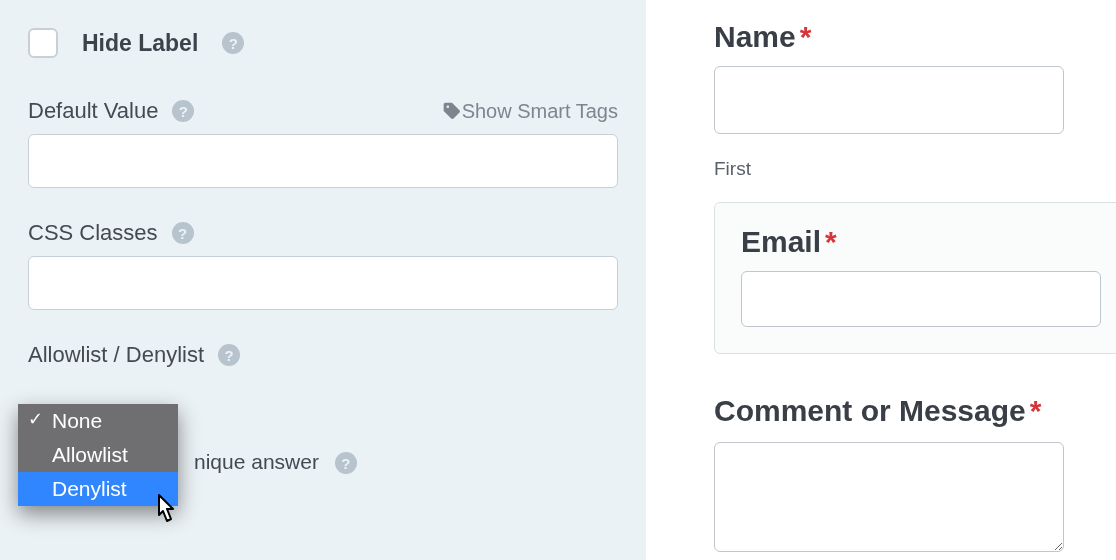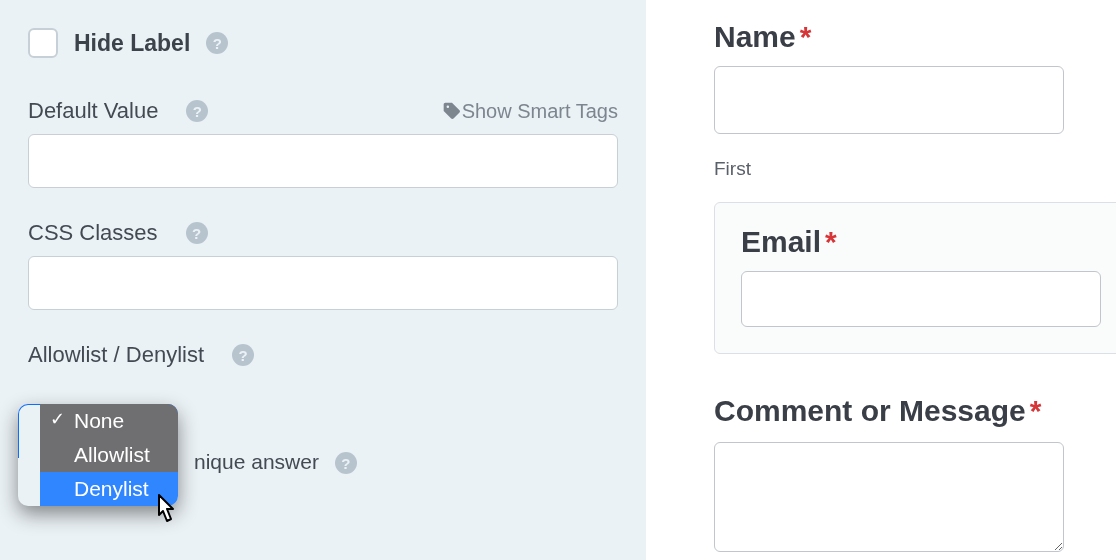--- a/index.html
+++ b/index.html
@@ -35,24 +35,24 @@
     align-items: center;
     justify-content: space-between;
     margin-bottom: 10px;
   }
   .field-label {
     font-size: 22px;
     color: #444a52;
     font-weight: 400;
     display: flex;
     align-items: center;
-    gap: 28px;
+    gap: 14px;
   }
   .hide-label-row {
-    display: flex; align-items: center; gap: 16px;
+    display: flex; align-items: center; gap: 24px;
     font-size: 23px; font-weight: 600; color: #3c434a;
     margin-bottom: 40px;
   }
   .checkbox {
     width: 30px; height: 30px; border: 2px solid #c7d0d6; border-radius: 6px;
     background: #fff;
   }
   .help-icon {
     width: 22px; height: 22px; border-radius: 50%;
     background: #b7c4ce; color: #ebf2f6;
@@ -75,26 +75,25 @@
     display: flex; align-items: flex-end; gap: 16px;
     font-size: 21px; color: #444a52;
   }
 
   
   .dropdown {
     position: absolute;
     left: 18px;
     top: 404px;
     width: 160px;
-    border-radius: 10px;
+    border-radius: 0;
     overflow: hidden;
     box-shadow: 0 8px 20px rgba(0,0,0,.45);
     font-size: 21px;
     z-index: 10;
-    padding-left: 22px;
   }
   .dd-item {
     padding: 5px 14px 5px 34px;
     color: #fff;
     position: relative;
   }
   .dd-item.gray { background: #6f6f72; }
   .dd-item.blue { background: #2f86ff; }
   .dd-check::before {
     content: "✓";

